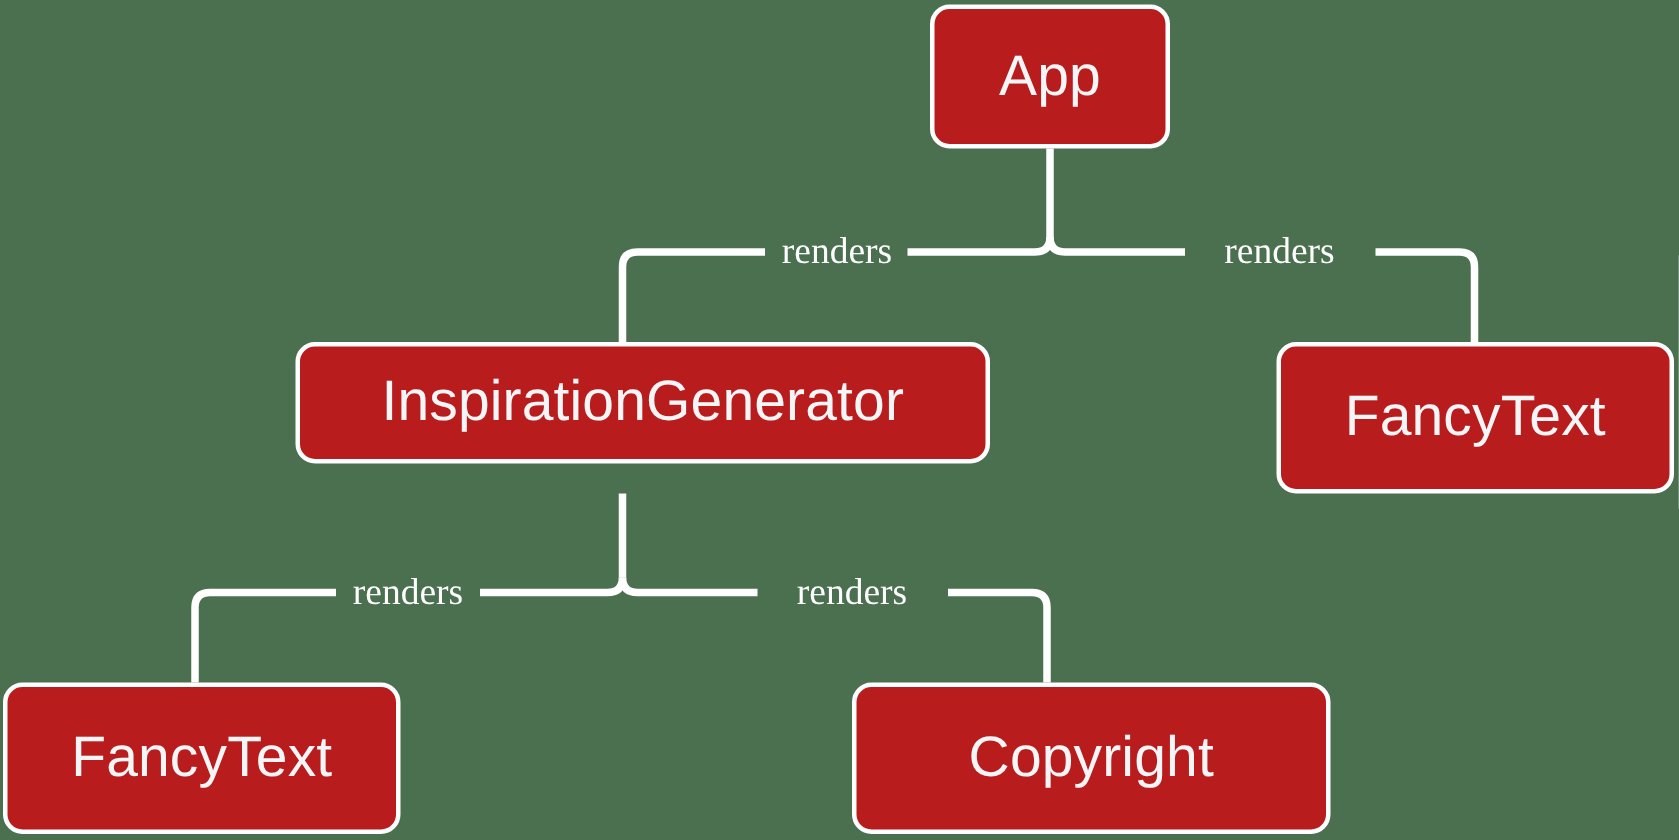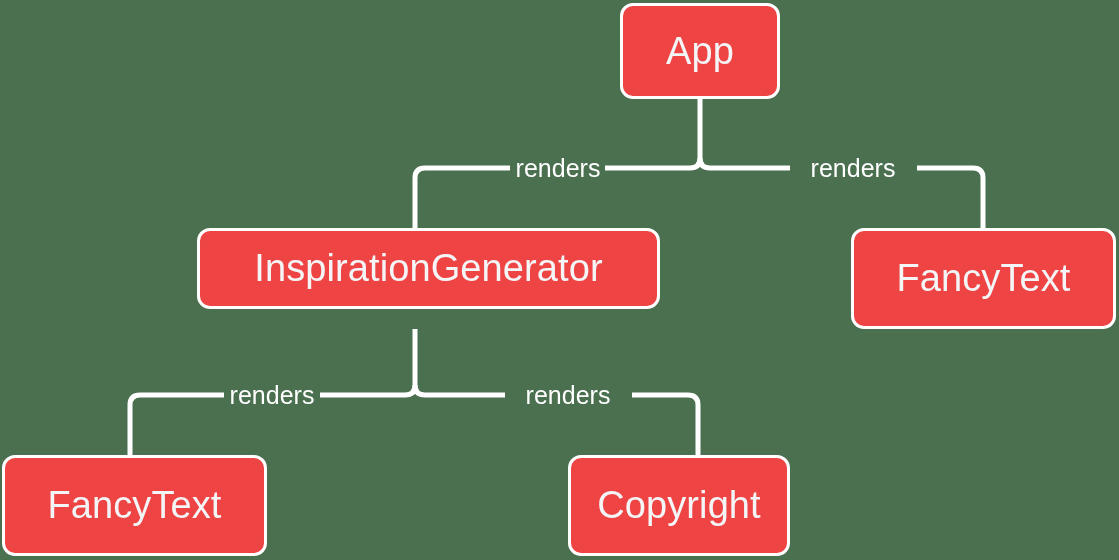--- a/index.html
+++ b/index.html
@@ -23,40 +23,41 @@
     position: absolute;
     left: 0;
     top: 0;
     width: 1119px;
     height: 560px;
     pointer-events: none;
   }
   .node-box {
     position: absolute;
     box-sizing: border-box;
-    background: #ef4444;
+    background: #b91c1c;
     border: 3px solid #ffffff;
     border-radius: 13px;
     display: flex;
     align-items: center;
     justify-content: center;
     color: #f4f5f7;
     font-size: 38px;
     letter-spacing: 0.1px;
     white-space: nowrap;
     z-index: 2;
   }
   .edge-label {
     position: absolute;
     color: #ffffff;
     font-size: 25px;
     line-height: 1;
     white-space: nowrap;
     transform: translate(-50%, -50%);
     z-index: 3;
+    font-family: Liberation Serif, serif;
   }
 </style>
 </head>
 <body>
 
 <div id="diagram-root">
 
   <svg id="connector-layer" viewBox="0 0 1119 560" width="1119" height="560" fill="none">
 
     <path d="M 700 99 L 700 158" stroke="#ffffff" stroke-width="5" stroke-linecap="butt"></path>
@@ -81,21 +82,21 @@
   </div>
 
   <div class="node-box" style="left:851px; top:228px; width:265px; height:101px;">
     <span>FancyText</span>
   </div>
 
   <div class="node-box" style="left:2px; top:455px; width:265px; height:101px;">
     <span>FancyText</span>
   </div>
 
-  <div class="node-box" style="left:568px; top:455px; width:222px; height:101px;">
+  <div class="node-box" style="left:568px; top:455px; width:319px; height:101px;">
     <span>Copyright</span>
   </div>
 
   <div class="edge-label" style="left:558px; top:168px;">renders</div>
 
   <div class="edge-label" style="left:853px; top:168px;">renders</div>
 
   <div class="edge-label" style="left:272px; top:395px;">renders</div>
 
   <div class="edge-label" style="left:568px; top:395px;">renders</div>

